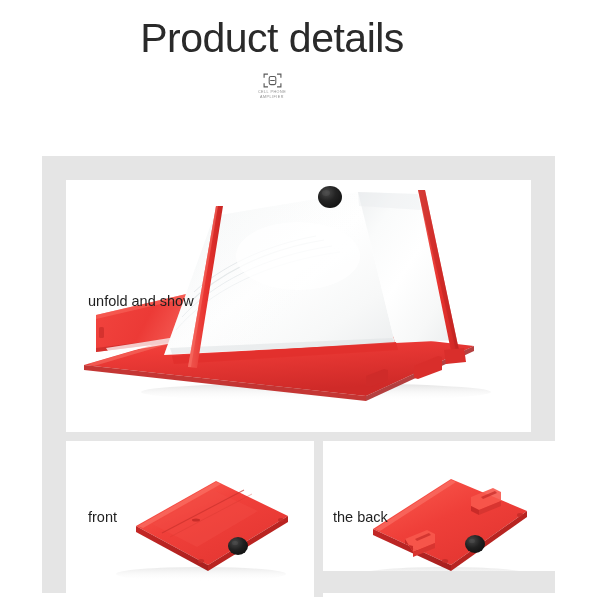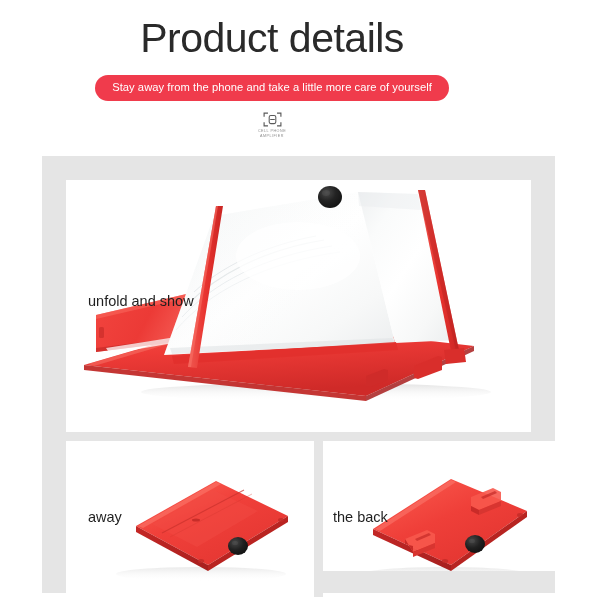--- a/index.html
+++ b/index.html
@@ -154,23 +154,20 @@
   
   .art { position: absolute; left: 0; top: 0; display: block; }
 </style>
 </head>
 <body>
 
 <div class="header">
 
   <h1 class="page-title">Product details</h1>
 
-  <div class="tagline-wrap">
-    <span class="tagline-pill">Stay away from the phone and take a little more care of yourself</span>
-  </div>
 
   <div class="brand">
     <span class="brand-mark">
       <svg width="19" height="15" viewBox="0 0 19 15" aria-hidden="true">
         <g fill="none" stroke="#5a5a5a" stroke-width="1.15" stroke-linecap="square">
           <path d="M1.1 4.2 V1.1 H4.4"></path>
           <path d="M14.6 1.1 H17.9 V4.2"></path>
           <path d="M17.9 10.8 V13.9 H14.6"></path>
           <path d="M4.4 13.9 H1.1 V10.8"></path>
         </g>
@@ -325,21 +322,21 @@
 
         <ellipse cx="130" cy="79" rx="4" ry="1.5" fill="#b52421" opacity="0.7"></ellipse>
 
         <ellipse cx="215" cy="79" rx="3" ry="2" fill="#c22a27" opacity="0.8"></ellipse>
         <ellipse cx="135" cy="120" rx="3.2" ry="2" fill="#c22a27" opacity="0.8"></ellipse>
 
         <ellipse cx="172" cy="105" rx="10" ry="9" fill="url(#knobG2)"></ellipse>
         <ellipse cx="169" cy="102" rx="3" ry="2.2" fill="#585858" opacity="0.35"></ellipse>
       </svg>
 
-      <span class="caption caption-front">away</span>
+      <span class="caption caption-front">front</span>
     </div>
 
     <div class="cell-back">
       <svg class="art" width="236" height="156" viewBox="0 0 236 156">
         <defs>
           <linearGradient id="backTop" x1="0.1" y1="0" x2="0.9" y2="1">
             <stop offset="0%" stop-color="#fb5a4e"></stop>
             <stop offset="45%" stop-color="#ef3f39"></stop>
             <stop offset="100%" stop-color="#e0332f"></stop>
           </linearGradient>

